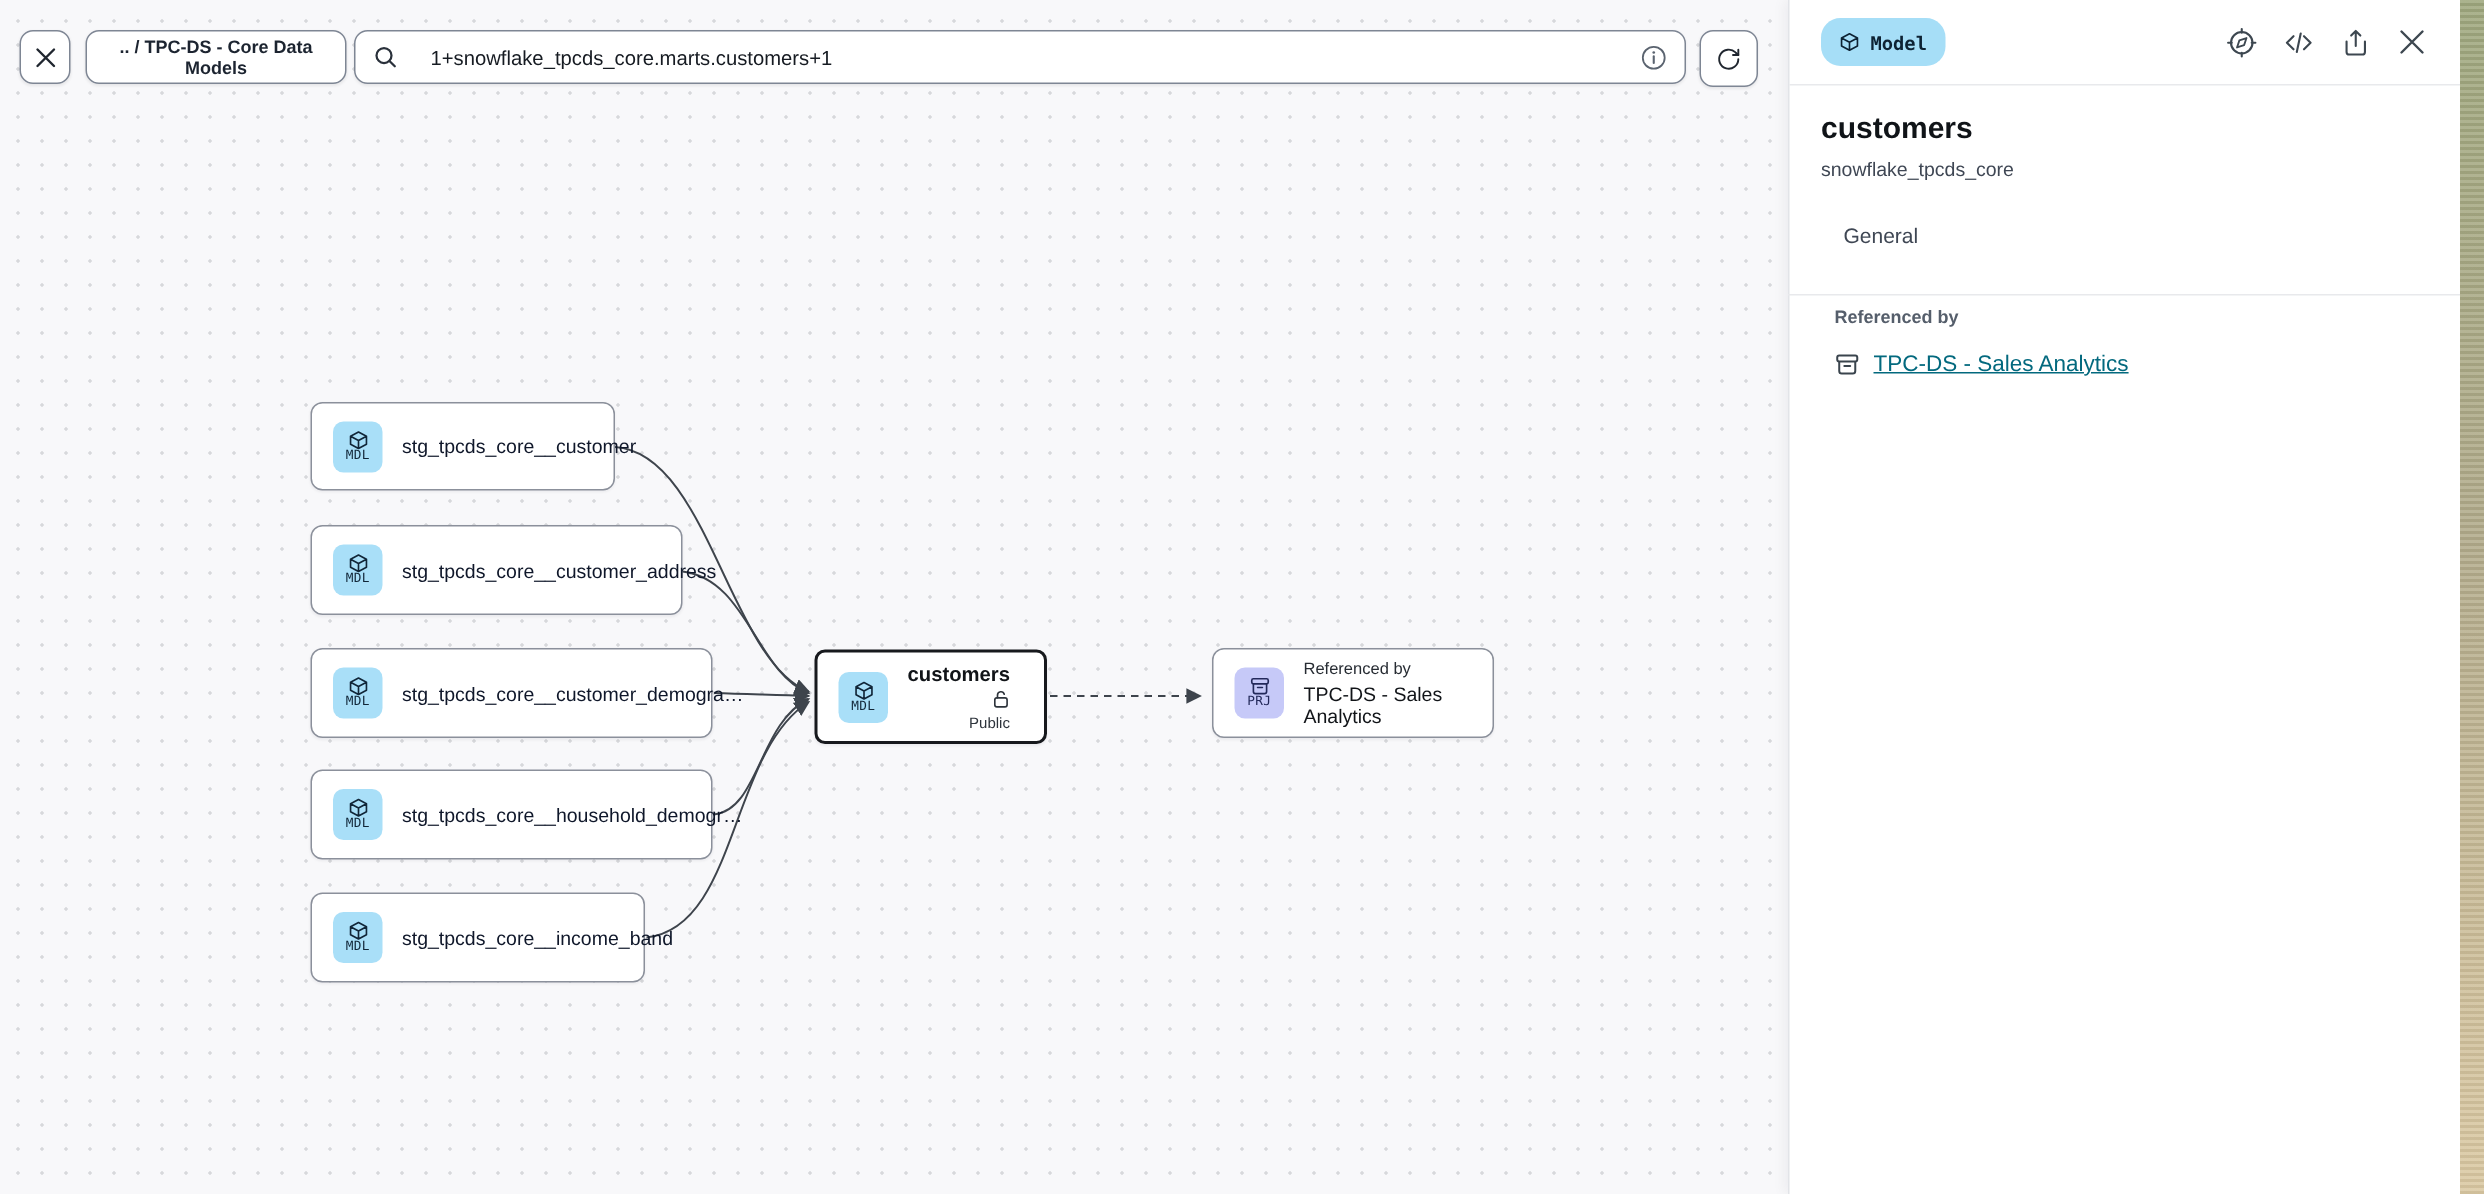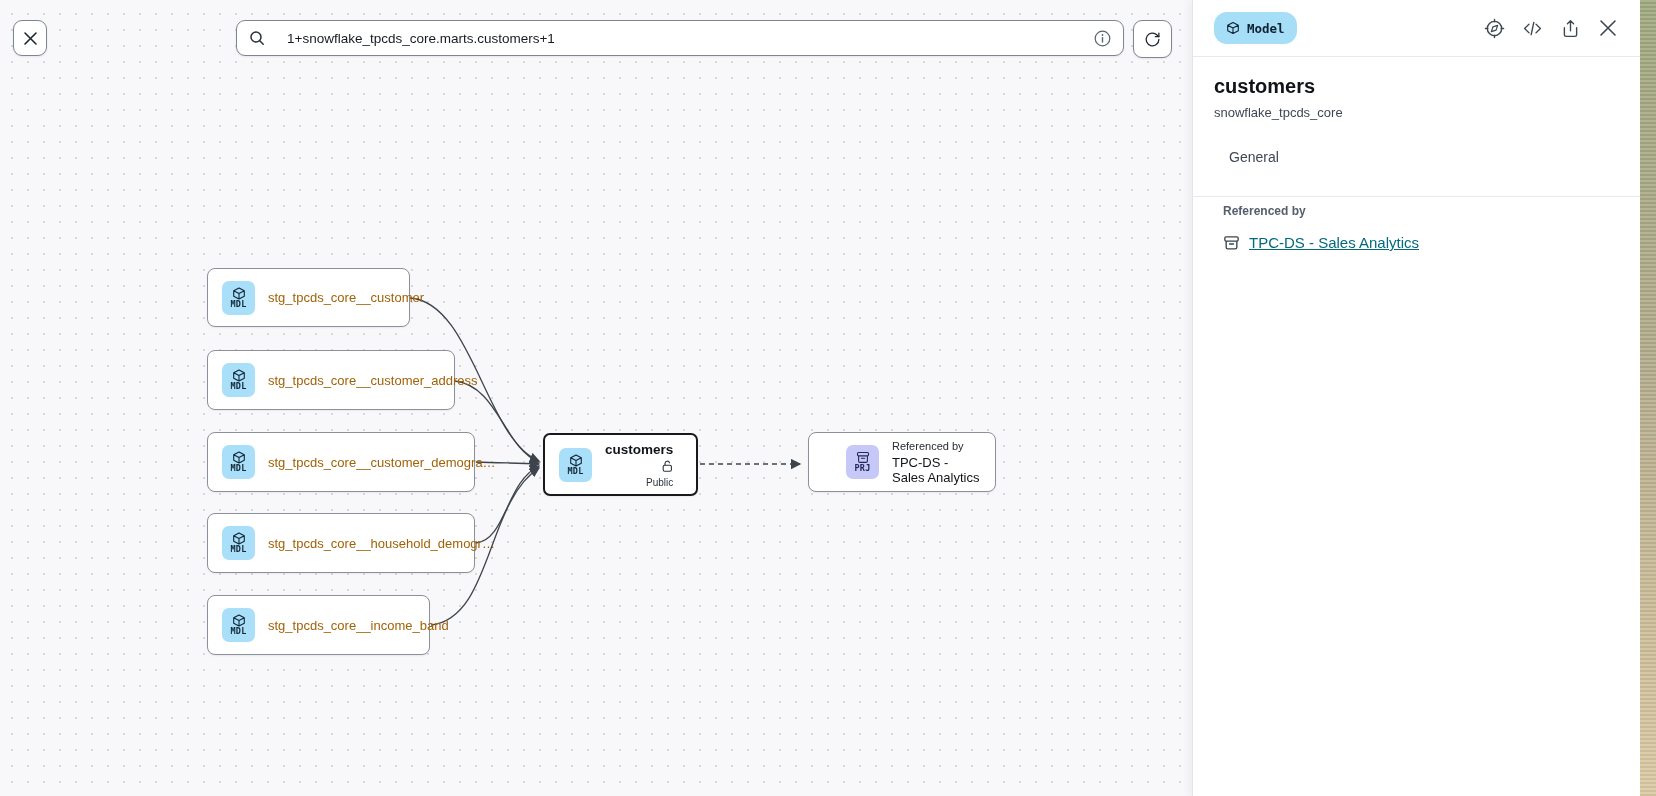--- a/index.html
+++ b/index.html
@@ -39,27 +39,27 @@
   .node {
     position:absolute; background:#fff; border:1px solid #8b909b; border-radius:8px;
     box-shadow:0 1px 2px rgba(20,24,31,.06); display:flex; align-items:center;
     padding:0 14px; gap:13px; cursor:pointer;
   }
   .node.selected { border:2px solid #17191d; border-radius:7px; }
   .node-icon {
     flex:none; width:33px; height:34px; border-radius:7px; background:#a9dff8;
     display:flex; flex-direction:column; align-items:center; justify-content:center; gap:0;
   }
-  .node-icon.prj { background:#c6c9f8;margin-left:23px; }
+  .node-icon.prj { background:#c6c9f8; }
   .node-type {
-    font-family:"DejaVu Sans Mono", monospace; font-size:8.5px; font-weight:bold;
+    font-family:"DejaVu Sans Mono", monospace; font-size:8.5px; font-weight:normal;
     color:#112638; line-height:9px; letter-spacing:.2px;
   }
   .node-icon.prj .node-type { color:#23295a; }
-  .node-label { font-size:13px; color:#a16207; white-space:nowrap; }
+  .node-label { font-size:13px; color:#0f172a; white-space:nowrap; }
   .node-text { display:flex; flex-direction:column; gap:3px; }
   .node-title { font-size:13.5px; font-weight:600; color:#111418; }
   .node-sub { display:flex; align-items:flex-end; gap:5px; font-size:10px; color:#2e343c;flex-direction:column; }
   .node-sub-small { font-size:11px; color:#272c33; }
   .node-label-strong { font-size:13px; color:#111418; }
 
   
   .panel {
     position:absolute; left:1192px; top:0; width:448px; height:796px; background:#fff;
     border-left:1px solid #e2e4e8; box-shadow:-3px 0 8px rgba(20,24,31,.05);
@@ -215,20 +215,23 @@
         <span class="node-label-strong">TPC-DS - Sales Analytics</span>
       </span>
     </div>
 
     <button class="ctl btn-close">
       <svg class="icon" width="15" height="15" viewBox="0 0 15 15">
           <path d="M2 2 L13 13 M13 2 L2 13" stroke="#20262f" stroke-width="1.6" stroke-linecap="round"></path>
         </svg>
     </button>
 
+    <button class="ctl breadcrumb-btn">
+      <span>.. / TPC-DS - Core Data Models</span>
+    </button>
 
     <div class="ctl searchbar">
       <svg class="icon" width="16" height="16" viewBox="0 0 16 16">
           <circle cx="7" cy="7" r="5" fill="none" stroke="#2a313b" stroke-width="1.5"></circle>
           <path d="M10.8 10.8 L14.2 14.2" stroke="#2a313b" stroke-width="1.5" stroke-linecap="round"></path>
         </svg>
       <input value="1+snowflake_tpcds_core.marts.customers+1" style="">
       <svg class="icon" width="17" height="17" viewBox="0 0 17 17">
           <circle cx="8.5" cy="8.5" r="7.3" fill="none" stroke="#5b6470" stroke-width="1.2"></circle>
           <path d="M8.5 7.6 V12" stroke="#5b6470" stroke-width="1.4" stroke-linecap="round"></path>

